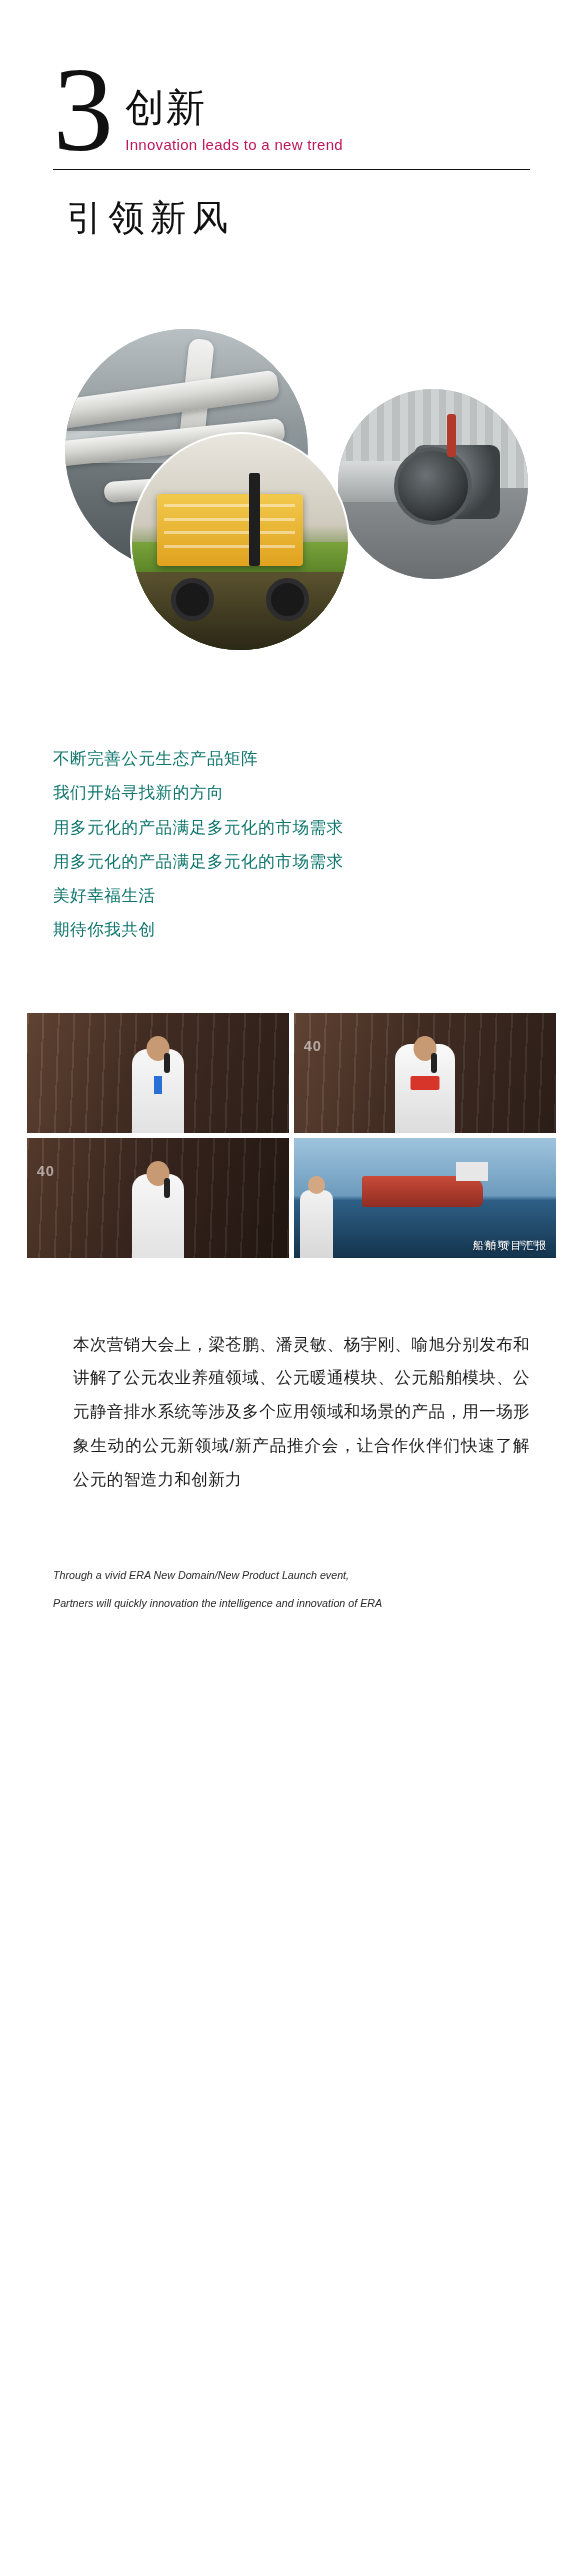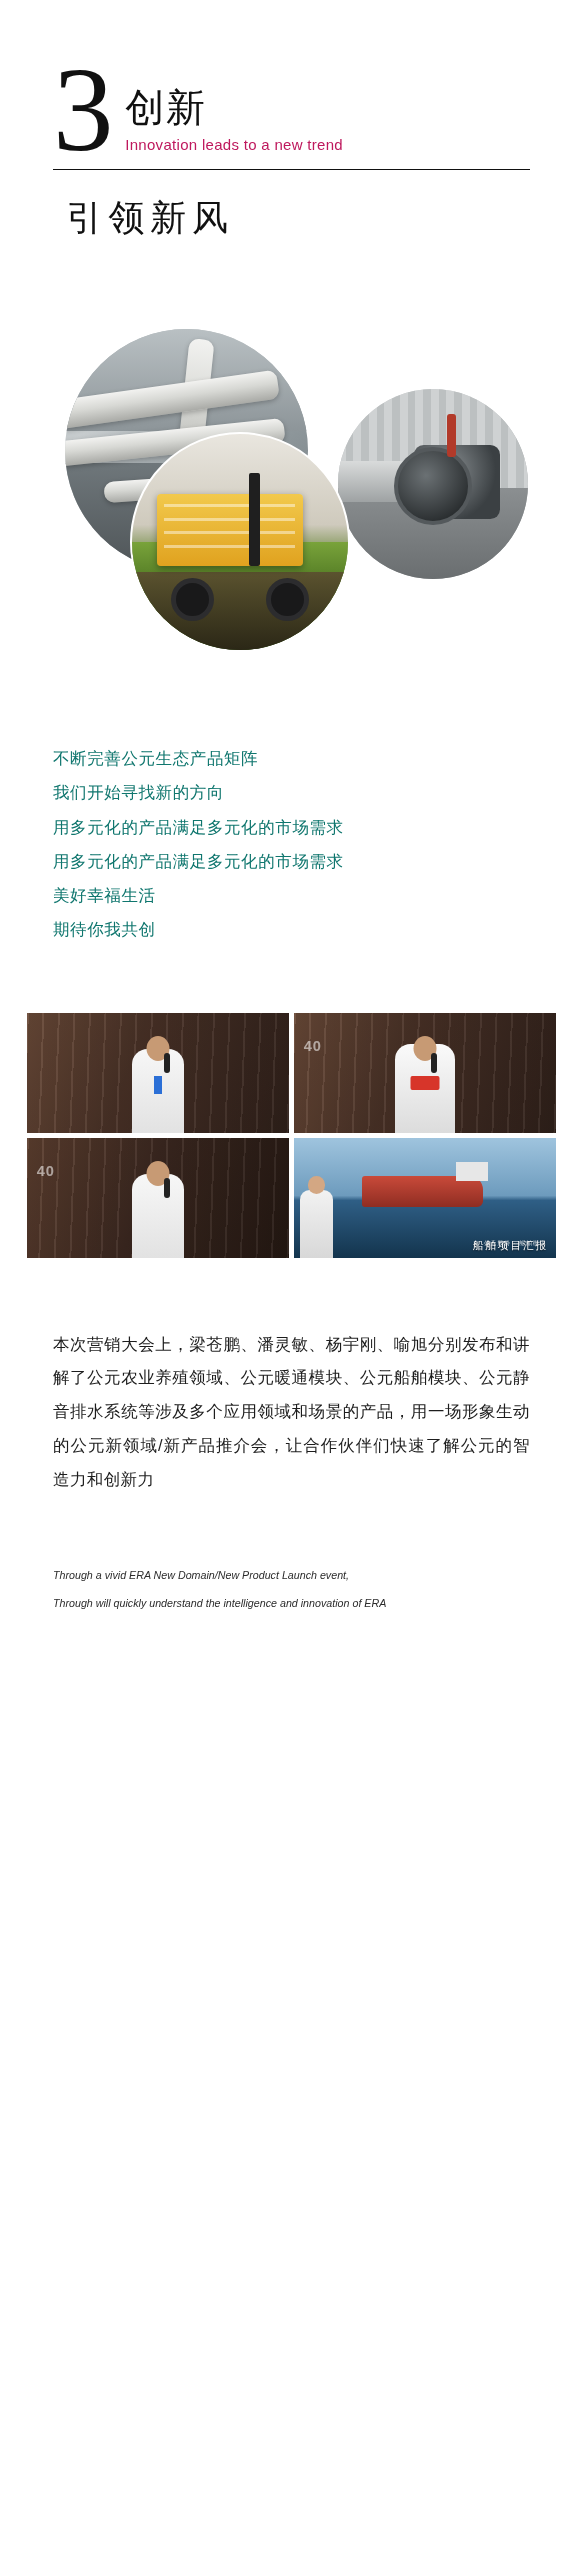--- a/index.html
+++ b/index.html
@@ -302,20 +302,21 @@
   
   .body-block {
     margin: 70px 53px 0 53px;
   }
   .body-text {
     font-size: 16.5px;
     line-height: 2.05;
     color: #1d1d1d;
     letter-spacing: 0.4px;
     text-align: justify;
+    margin-left: 20px;
   }
   .body-en-block {
     margin: 65px 53px 0 53px;
     font-style: italic;
   }
   .body-en {
     font-size: 10.7px;
     line-height: 2.6;
     color: #2b2b2b;
   }
@@ -416,18 +417,18 @@
       <div class="presenter-head"></div>
     </div>
   </div>
 
   <div class="body-block">
     <div class="body-text">本次营销大会上，梁苍鹏、潘灵敏、杨宇刚、喻旭分别发布和讲解了公元农业养殖领域、公元暖通模块、公元船舶模块、公元静音排水系统等涉及多个应用领域和场景的产品，用一场形象生动的公元新领域/新产品推介会，让合作伙伴们快速了解公元的智造力和创新力</div>
   </div>
 
   <div class="body-en-block">
     <div class="body-en">Through a vivid ERA New Domain/New Product Launch event,</div>
-    <div class="body-en">Through will quickly understand the intelligence and innovation of ERA</div>
+    <div class="body-en">Partners will quickly innovation the intelligence and innovation of ERA</div>
   </div>
 
   <div class="bottom-space"></div>
 </div>
 
 
 </body></html>

